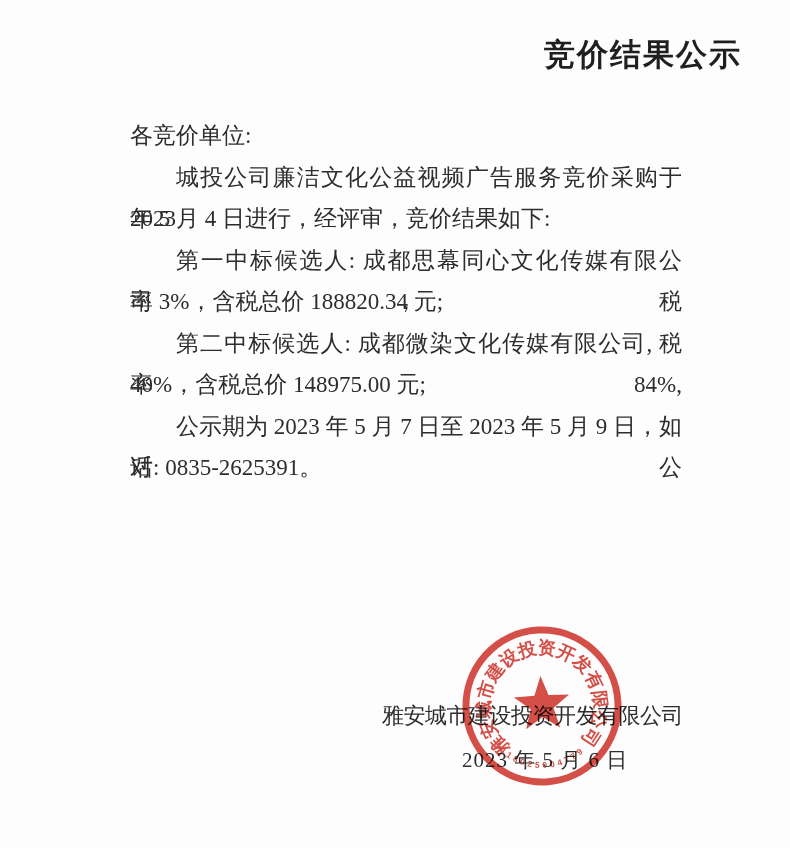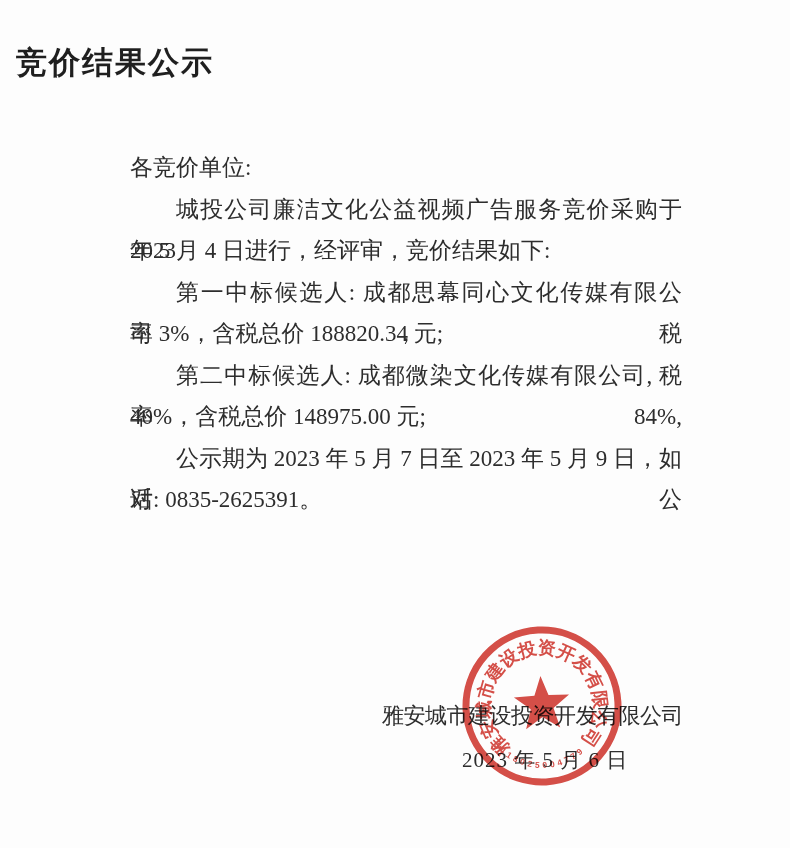--- a/index.html
+++ b/index.html
@@ -13,37 +13,36 @@
     height: 848px;
     background: #fdfdfd;
     overflow: hidden;
     font-family: "Liberation Serif", serif;
   }
   .title {
     position: absolute;
     top: 26px;
     left: 0;
     width: 734px;            
-    margin: 16px;
-    text-align: left;
+    margin: 8px;
+    text-align: right;
     font-family: "Liberation Sans", sans-serif;
     font-weight: 700;
     font-size: 31px;
     letter-spacing: 2px;
     color: #1f1f1f;
   }
   .body-block {
     position: absolute;
     left: 130px;
     top: 115px;
     width: 552px;
     font-size: 23px;
     line-height: 41.5px;
     color: #2d2d2d;
-    margin-top: 32px;
   }
   .line {
     height: 41.5px;
     white-space: nowrap;
     text-align: left;
   }
   .line.indent { text-indent: 46px; }
   .line.j {
     white-space: normal;
     text-align: justify;

